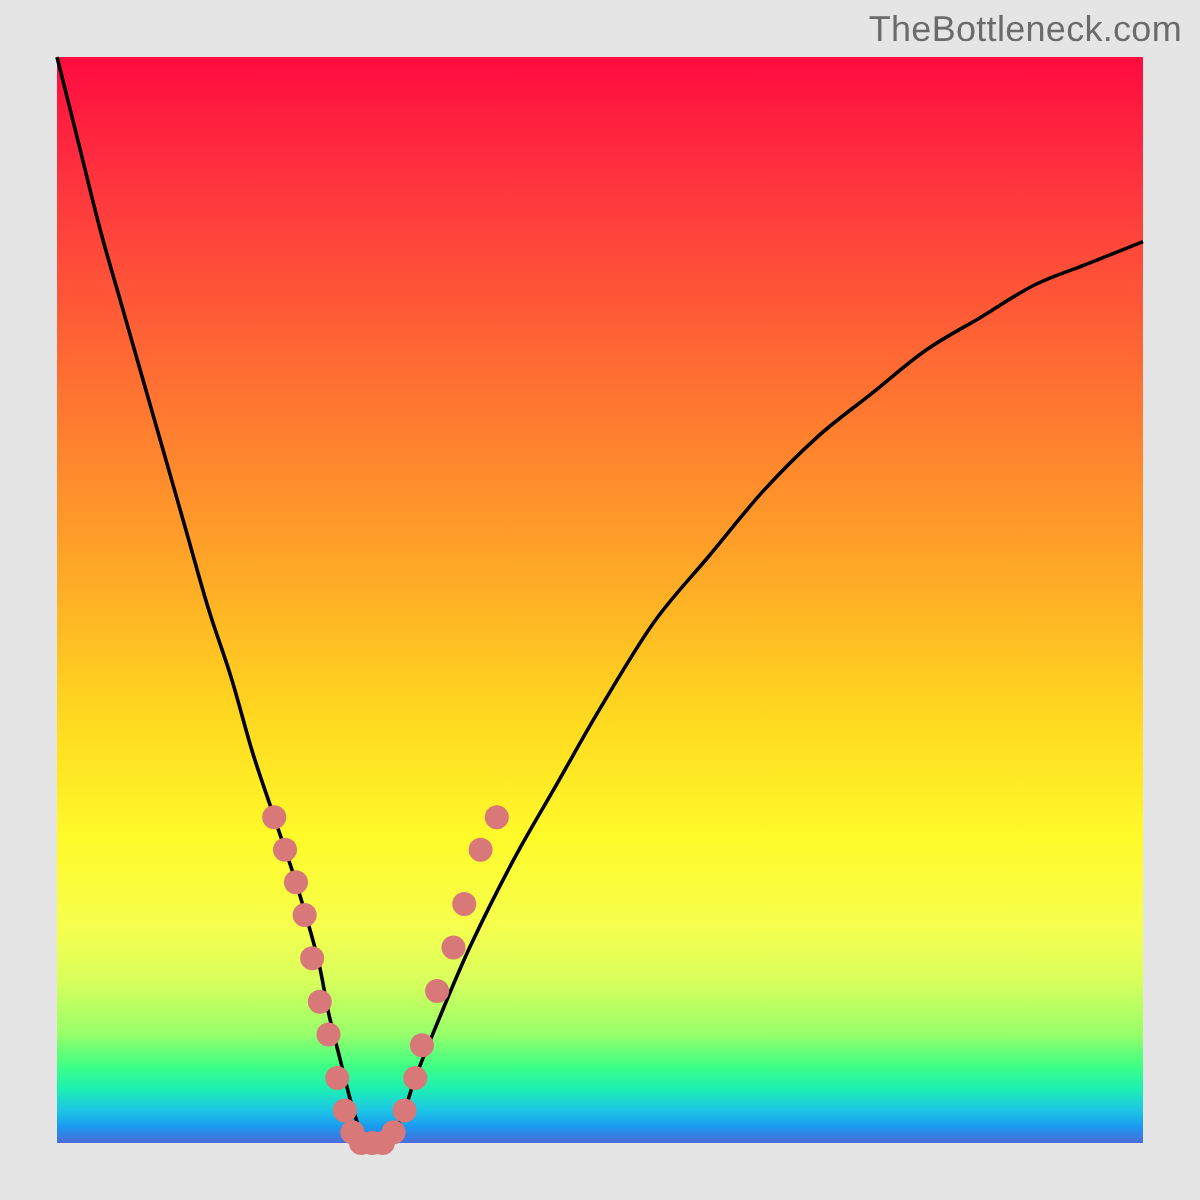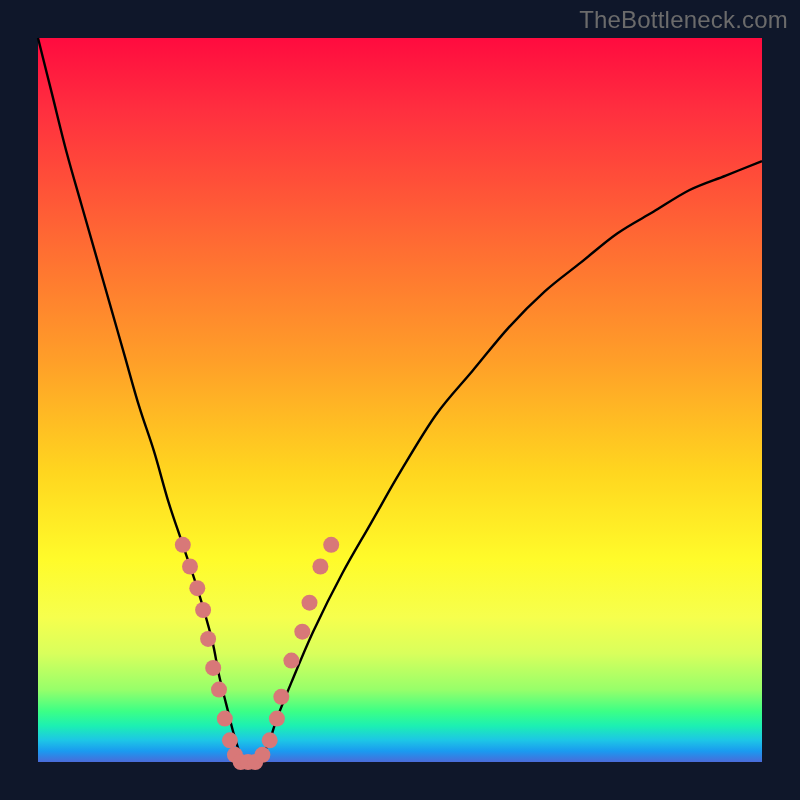--- a/index.html
+++ b/index.html
@@ -8,21 +8,21 @@
     width: 800px;
     height: 800px;
     overflow: hidden;
     background: #000;
     font-family: Arial, Helvetica, sans-serif;
   }
   .frame {
     position: relative;
     width: 800px;
     height: 800px;
-    background: #0f172a;
+    background: #e5e5e5;
   }
   .plot-area {
     position: absolute;
     left: 38px;
     top: 38px;
     width: 724px;
     height: 724px;
     
     background: linear-gradient(
       to bottom,

